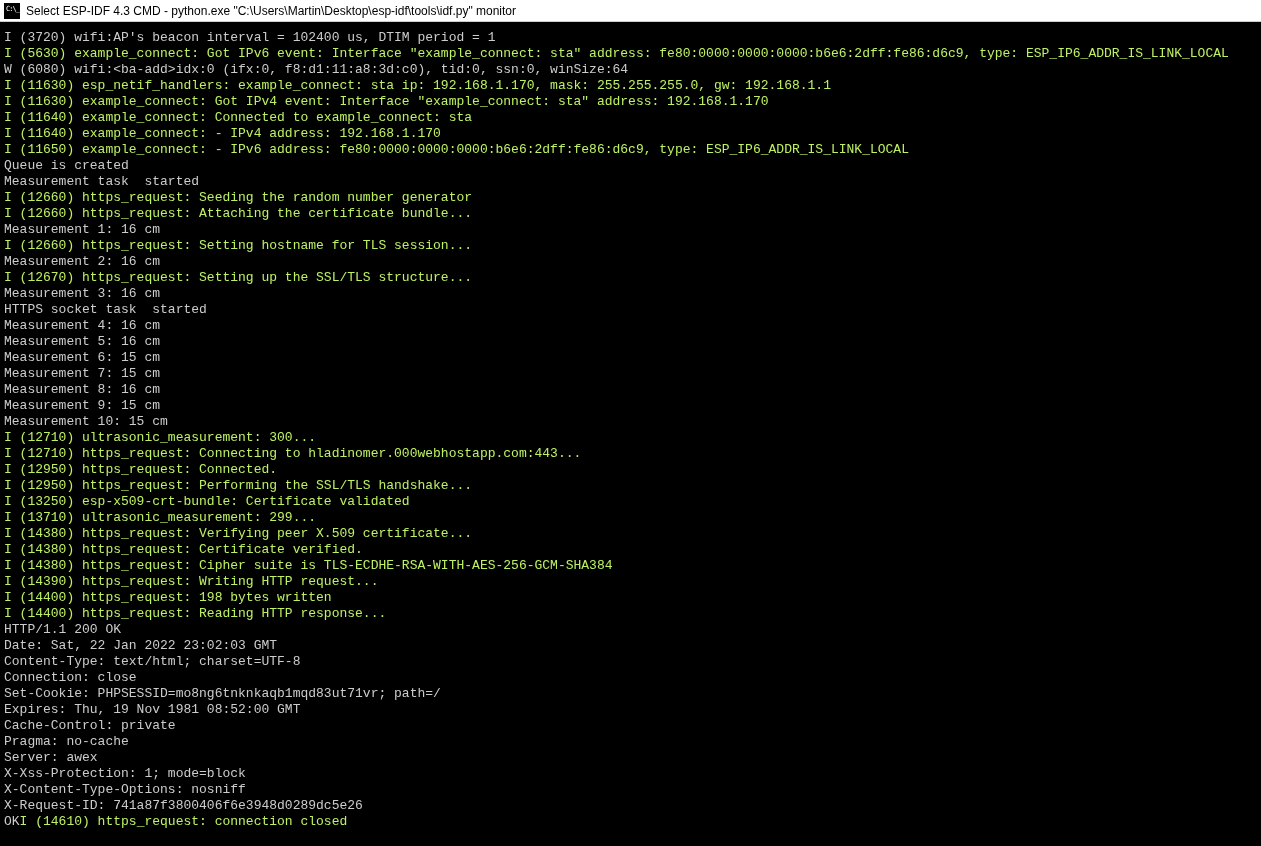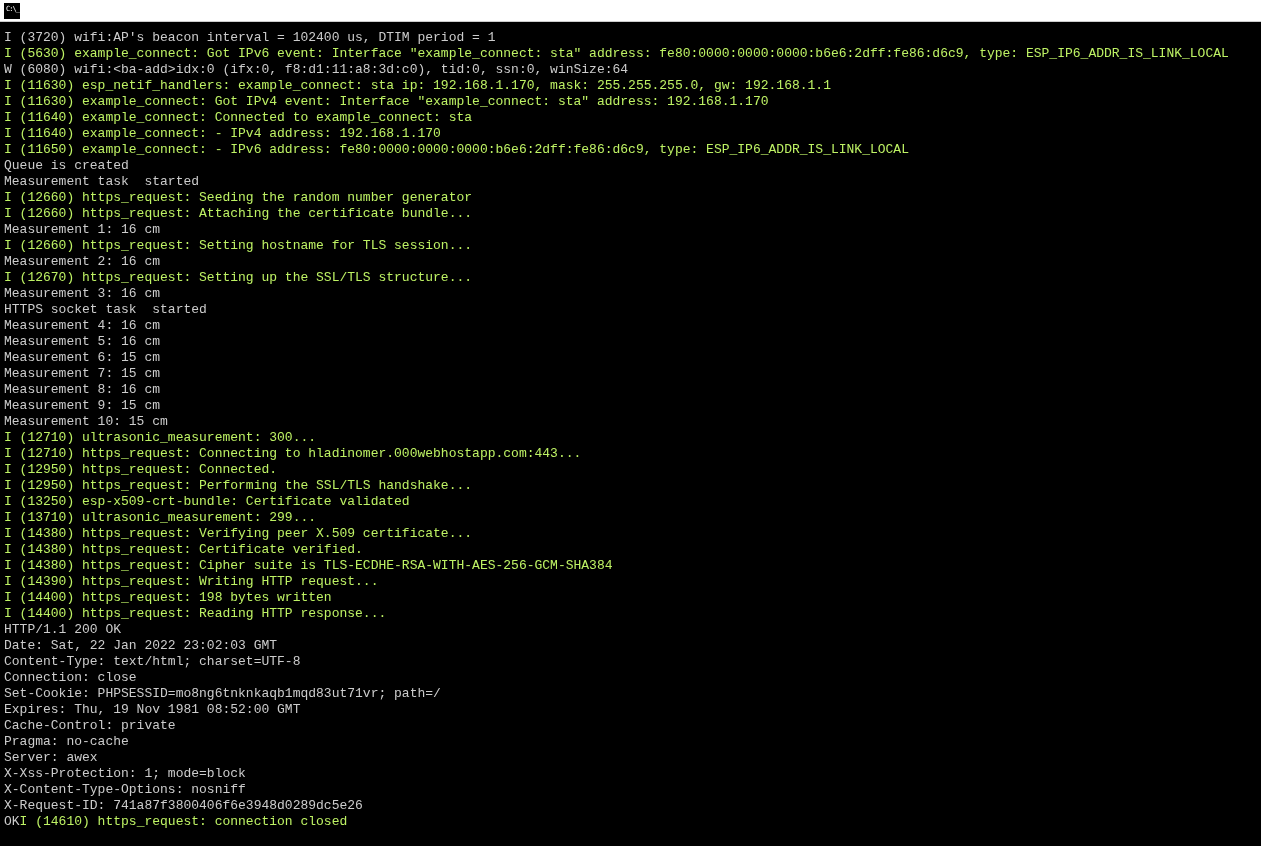--- a/index.html
+++ b/index.html
@@ -57,15 +57,16 @@
     .line { display: block; }
     .info { color: #bef264; }
     .plain { color: #ccc; }
     .inline { white-space: pre; }
   </style>
 </head>
 <body>
 
 <div class="titlebar">
   <span class="cmd-icon"></span>
+  <span>Select ESP-IDF 4.3 CMD - python.exe  "C:\Users\Martin\Desktop\esp-idf\tools\idf.py" monitor</span>
 </div>
 
 <div class="terminal" id="terminal"><span class="line plain">I (3720) wifi:AP's beacon interval = 102400 us, DTIM period = 1</span><span class="line info">I (5630) example_connect: Got IPv6 event: Interface "example_connect: sta" address: fe80:0000:0000:0000:b6e6:2dff:fe86:d6c9, type: ESP_IP6_ADDR_IS_LINK_LOCAL</span><span class="line plain">W (6080) wifi:&lt;ba-add&gt;idx:0 (ifx:0, f8:d1:11:a8:3d:c0), tid:0, ssn:0, winSize:64</span><span class="line info">I (11630) esp_netif_handlers: example_connect: sta ip: 192.168.1.170, mask: 255.255.255.0, gw: 192.168.1.1</span><span class="line info">I (11630) example_connect: Got IPv4 event: Interface "example_connect: sta" address: 192.168.1.170</span><span class="line info">I (11640) example_connect: Connected to example_connect: sta</span><span class="line info">I (11640) example_connect: - IPv4 address: 192.168.1.170</span><span class="line info">I (11650) example_connect: - IPv6 address: fe80:0000:0000:0000:b6e6:2dff:fe86:d6c9, type: ESP_IP6_ADDR_IS_LINK_LOCAL</span><span class="line plain">Queue is created</span><span class="line plain">Measurement task  started</span><span class="line info">I (12660) https_request: Seeding the random number generator</span><span class="line info">I (12660) https_request: Attaching the certificate bundle...</span><span class="line plain">Measurement 1: 16 cm</span><span class="line info">I (12660) https_request: Setting hostname for TLS session...</span><span class="line plain">Measurement 2: 16 cm</span><span class="line info">I (12670) https_request: Setting up the SSL/TLS structure...</span><span class="line plain">Measurement 3: 16 cm</span><span class="line plain">HTTPS socket task  started</span><span class="line plain">Measurement 4: 16 cm</span><span class="line plain">Measurement 5: 16 cm</span><span class="line plain">Measurement 6: 15 cm</span><span class="line plain">Measurement 7: 15 cm</span><span class="line plain">Measurement 8: 16 cm</span><span class="line plain">Measurement 9: 15 cm</span><span class="line plain">Measurement 10: 15 cm</span><span class="line info">I (12710) ultrasonic_measurement: 300...</span><span class="line info">I (12710) https_request: Connecting to hladinomer.000webhostapp.com:443...</span><span class="line info">I (12950) https_request: Connected.</span><span class="line info">I (12950) https_request: Performing the SSL/TLS handshake...</span><span class="line info">I (13250) esp-x509-crt-bundle: Certificate validated</span><span class="line info">I (13710) ultrasonic_measurement: 299...</span><span class="line info">I (14380) https_request: Verifying peer X.509 certificate...</span><span class="line info">I (14380) https_request: Certificate verified.</span><span class="line info">I (14380) https_request: Cipher suite is TLS-ECDHE-RSA-WITH-AES-256-GCM-SHA384</span><span class="line info">I (14390) https_request: Writing HTTP request...</span><span class="line info">I (14400) https_request: 198 bytes written</span><span class="line info">I (14400) https_request: Reading HTTP response...</span><span class="line plain">HTTP/1.1 200 OK</span><span class="line plain">Date: Sat, 22 Jan 2022 23:02:03 GMT</span><span class="line plain">Content-Type: text/html; charset=UTF-8</span><span class="line plain">Connection: close</span><span class="line plain">Set-Cookie: PHPSESSID=mo8ng6tnknkaqb1mqd83ut71vr; path=/</span><span class="line plain">Expires: Thu, 19 Nov 1981 08:52:00 GMT</span><span class="line plain">Cache-Control: private</span><span class="line plain">Pragma: no-cache</span><span class="line plain">Server: awex</span><span class="line plain">X-Xss-Protection: 1; mode=block</span><span class="line plain">X-Content-Type-Options: nosniff</span><span class="line plain">X-Request-ID: 741a87f3800406f6e3948d0289dc5e26</span><span class="line plain"></span><span class="line"><span class="inline plain">OK</span><span class="inline info">I (14610) https_request: connection closed</span></span></div>
 
 </body></html>

